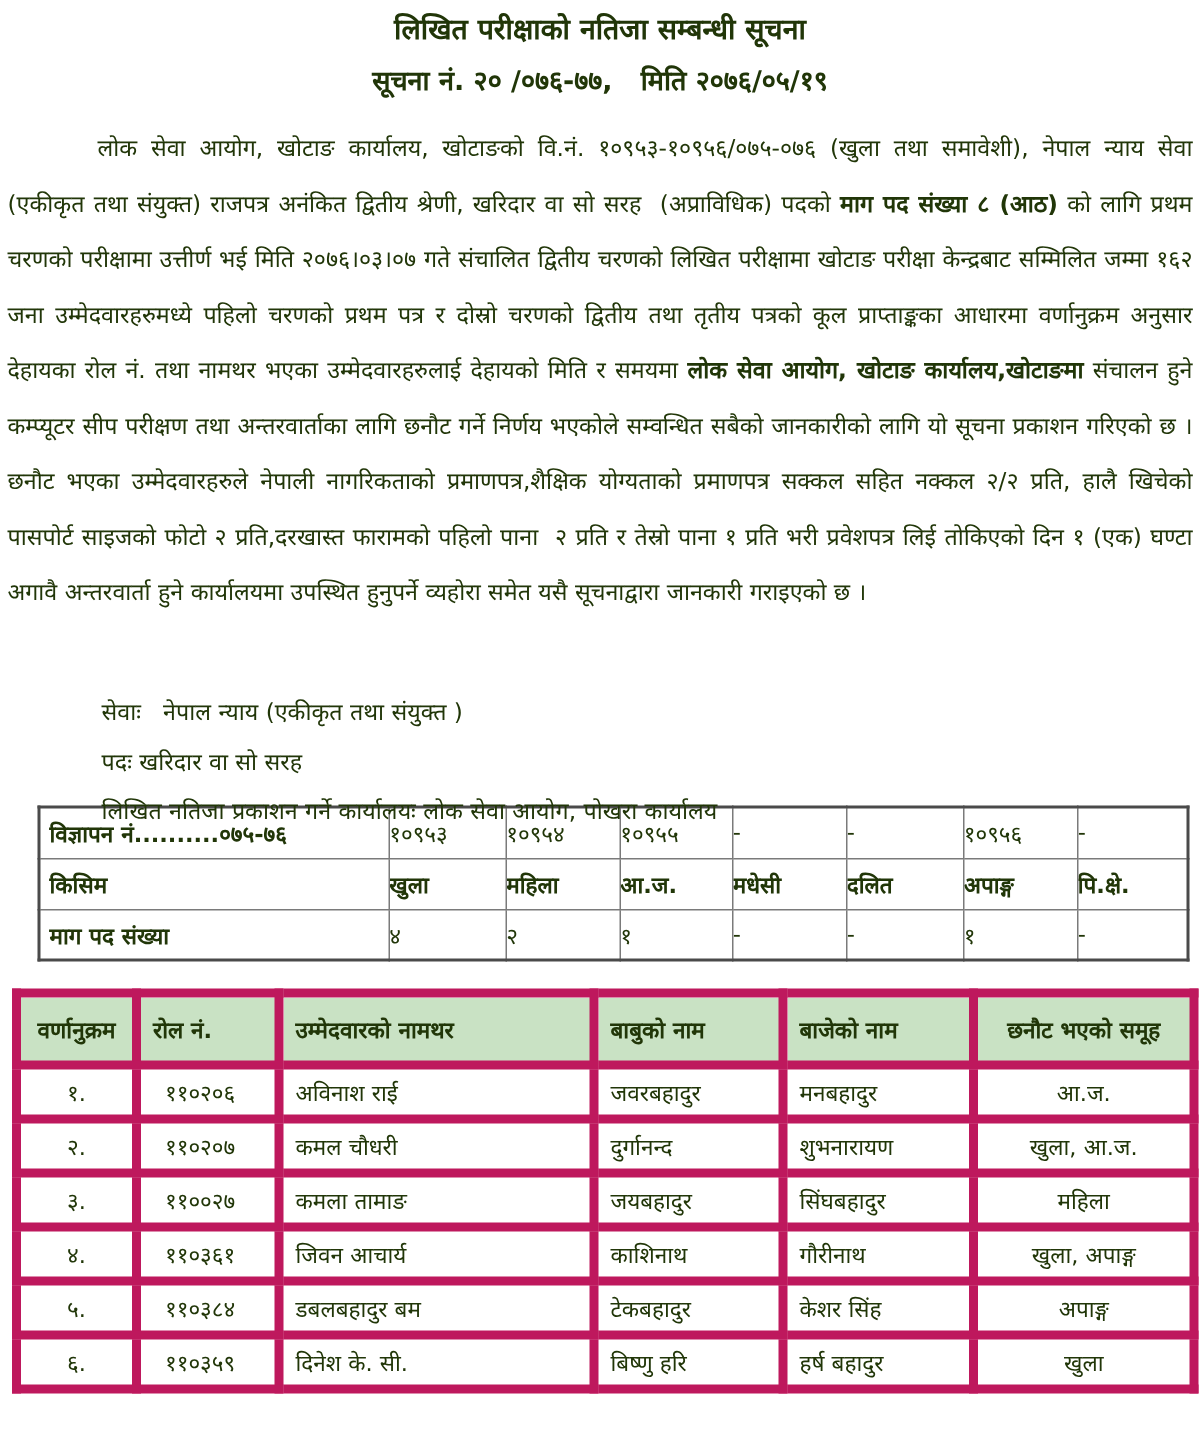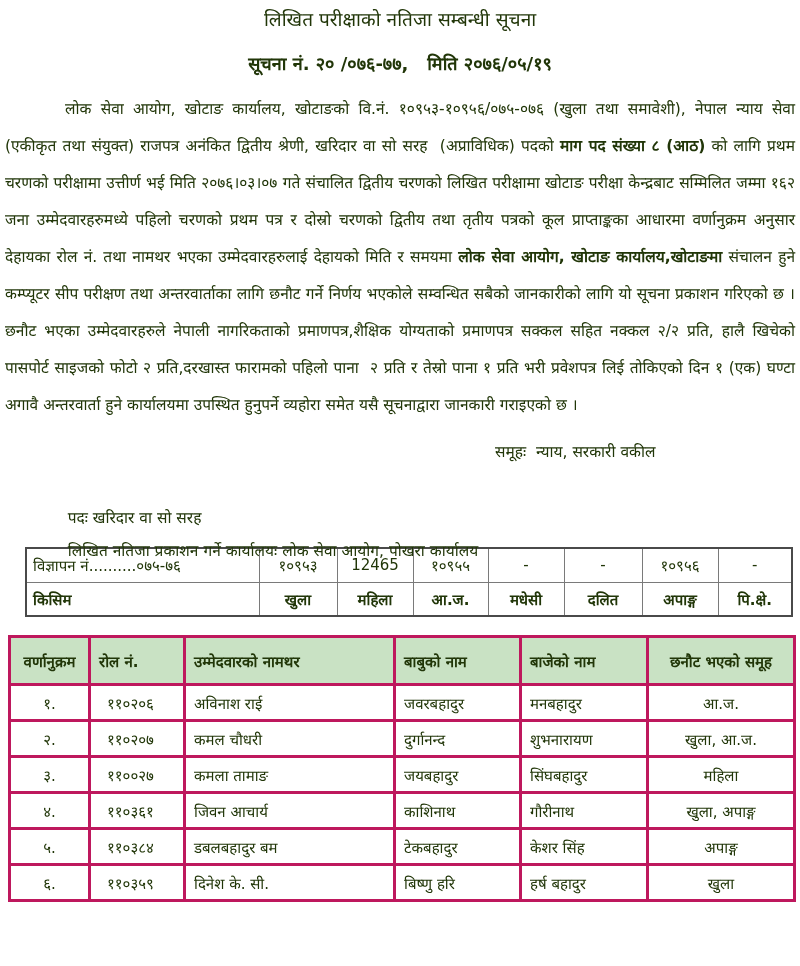--- a/index.html
+++ b/index.html
@@ -7,25 +7,25 @@
   body {
     width: 800px; height: 966px; overflow: hidden;
     background: #ffffff;
     color: #213608;
     font-family: "DejaVu Sans", sans-serif;
   }
   .title {
     margin-top: 6px;
     text-align: center;
     font-size: 19px;
-    font-weight: 400;
+    font-weight: 700;
     white-space: pre-wrap;
   }
   .subtitle {
-    margin-top: 19px;
+    margin-top: 9px;
     text-align: center;
     font-size: 18px;
     font-weight: 700;
     white-space: pre-wrap;
   }
   .body-text {
     margin: 16px 5px 0 5px;
     font-size: 15.5px;
     line-height: 37px;
     text-align: justify;
@@ -42,38 +42,37 @@
   table { border-collapse: collapse; table-layout: fixed; }
   .stats {
     margin: 12px 0 0 25px;
     width: 766px;
     border: 2px solid #4a4a4a;
     font-size: 15px;
   }
   .stats td {
     border: 1px solid #7a7a7a;
     height: 34px;
-    text-align: center;
     vertical-align: middle;
     overflow: hidden;
   }
   .stats td.lbl {
     text-align: left;
     padding-left: 6px;
-    font-weight: 400;
+    font-weight: 700;
   }
   .stats tr.kisim td { font-weight: 700; margin-left: 32px; }
   .results {
     margin: 18px 0 0 8px;
     width: 785px;
     border: 2px solid #3f3f3f;
     font-size: 15px;
   }
   .results th, .results td {
-    border: 3px solid #be185d;
+    border: 6px solid #be185d;
     vertical-align: middle;
     overflow: hidden;
     text-align: left;
     padding-left: 8px;
   }
   .results th {
     background: #c9e2c4;
     height: 48px;
     font-weight: 700;
   }
@@ -84,21 +83,21 @@
 </head>
 <body>
 
 <div class="title">लिखित परीक्षाको नतिजा सम्बन्धी सूचना</div>
 <div class="subtitle">सूचना नं. २० /०७६-७७,   मिति २०७६/०५/१९</div>
 
 <p class="body-text"><span>लोक सेवा आयोग, खोटाङ कार्यालय, खोटाङको वि.नं. १०९५३-१०९५६/०७५-०७६ (खुला तथा समावेशी), नेपाल न्याय सेवा (एकीकृत तथा संयुक्त) राजपत्र अनंकित द्वितीय श्रेणी, खरिदार वा सो सरह  (अप्राविधिक) पदको </span><b>माग पद संख्या ८ (आठ)</b><span> को लागि प्रथम चरणको परीक्षामा उत्तीर्ण भई मिति २०७६।०३।०७ गते संचालित द्वितीय चरणको लिखित परीक्षामा खोटाङ परीक्षा केन्द्रबाट सम्मिलित जम्मा १६२ जना उम्मेदवारहरुमध्ये पहिलो चरणको प्रथम पत्र र दोस्रो चरणको द्वितीय तथा तृतीय पत्रको कूल प्राप्ताङ्कका आधारमा वर्णानुक्रम अनुसार देहायका रोल नं. तथा नामथर भएका उम्मेदवारहरुलाई देहायको मिति र समयमा </span><b>लोक सेवा आयोग, खोटाङ कार्यालय,खोटाङमा</b><span> संचालन हुने कम्प्यूटर सीप परीक्षण तथा अन्तरवार्ताका लागि छनौट गर्ने निर्णय भएकोले सम्वन्धित सबैको जानकारीको लागि यो सूचना प्रकाशन गरिएको छ । छनौट भएका उम्मेदवारहरुले नेपाली नागरिकताको प्रमाणपत्र,शैक्षिक योग्यताको प्रमाणपत्र सक्कल सहित नक्कल २/२ प्रति, हालै खिचेको पासपोर्ट साइजको फोटो २ प्रति,दरखास्त फारामको पहिलो पाना  २ प्रति र तेस्रो पाना १ प्रति भरी प्रवेशपत्र लिई तोकिएको दिन १ (एक) घण्टा अगावै अन्तरवार्ता हुने कार्यालयमा उपस्थित हुनुपर्ने व्यहोरा समेत यसै सूचनाद्वारा जानकारी गराइएको छ ।</span></p>
 
 <div class="fields">
   <div class="frow">
-    <span class="fright">समूहः  न्याय, सरकारी वकील</span>
+    <span>सेवाः   नेपाल न्याय (एकीकृत तथा संयुक्त )</span>
   </div>
   <div class="frow">
     <span>पदः खरिदार वा सो सरह</span>
   </div>
   <div class="frow">
     <span>लिखित नतिजा प्रकाशन गर्ने कार्यालयः लोक सेवा आयोग, पोखरा कार्यालय</span>
   </div>
 </div>
 
 <table class="stats">
@@ -109,36 +108,46 @@
       <col style="width:75px">
     <col style="width:76px">
       <col style="width:78px">
       <col style="width:76px">
       <col style="width:74px">
   </colgroup>
   <tbody>
     <tr>
       <td class="lbl">विज्ञापन नं..........०७५-७६</td>
       <td>१०९५३</td>
-      <td>12465</td>
+      <td>१०९५४</td>
       <td>१०९५५</td>
       <td>-</td>
       <td>-</td>
       <td>१०९५६</td>
       <td>-</td>
     </tr>
     <tr class="kisim">
       <td class="lbl">किसिम</td>
       <td>खुला</td>
       <td>महिला</td>
       <td>आ.ज.</td>
       <td>मधेसी</td>
       <td>दलित</td>
       <td>अपाङ्ग</td>
       <td>पि.क्षे.</td>
+    </tr>
+    <tr>
+      <td class="lbl">माग पद संख्या</td>
+      <td>४</td>
+      <td>२</td>
+      <td>१</td>
+      <td>-</td>
+      <td>-</td>
+      <td>१</td>
+      <td>-</td>
     </tr>
   </tbody>
 </table>
 
 <table class="results">
   <colgroup>
     <col style="width:80px">
       <col style="width:95px">
       <col style="width:210px">
     <col style="width:126px">

